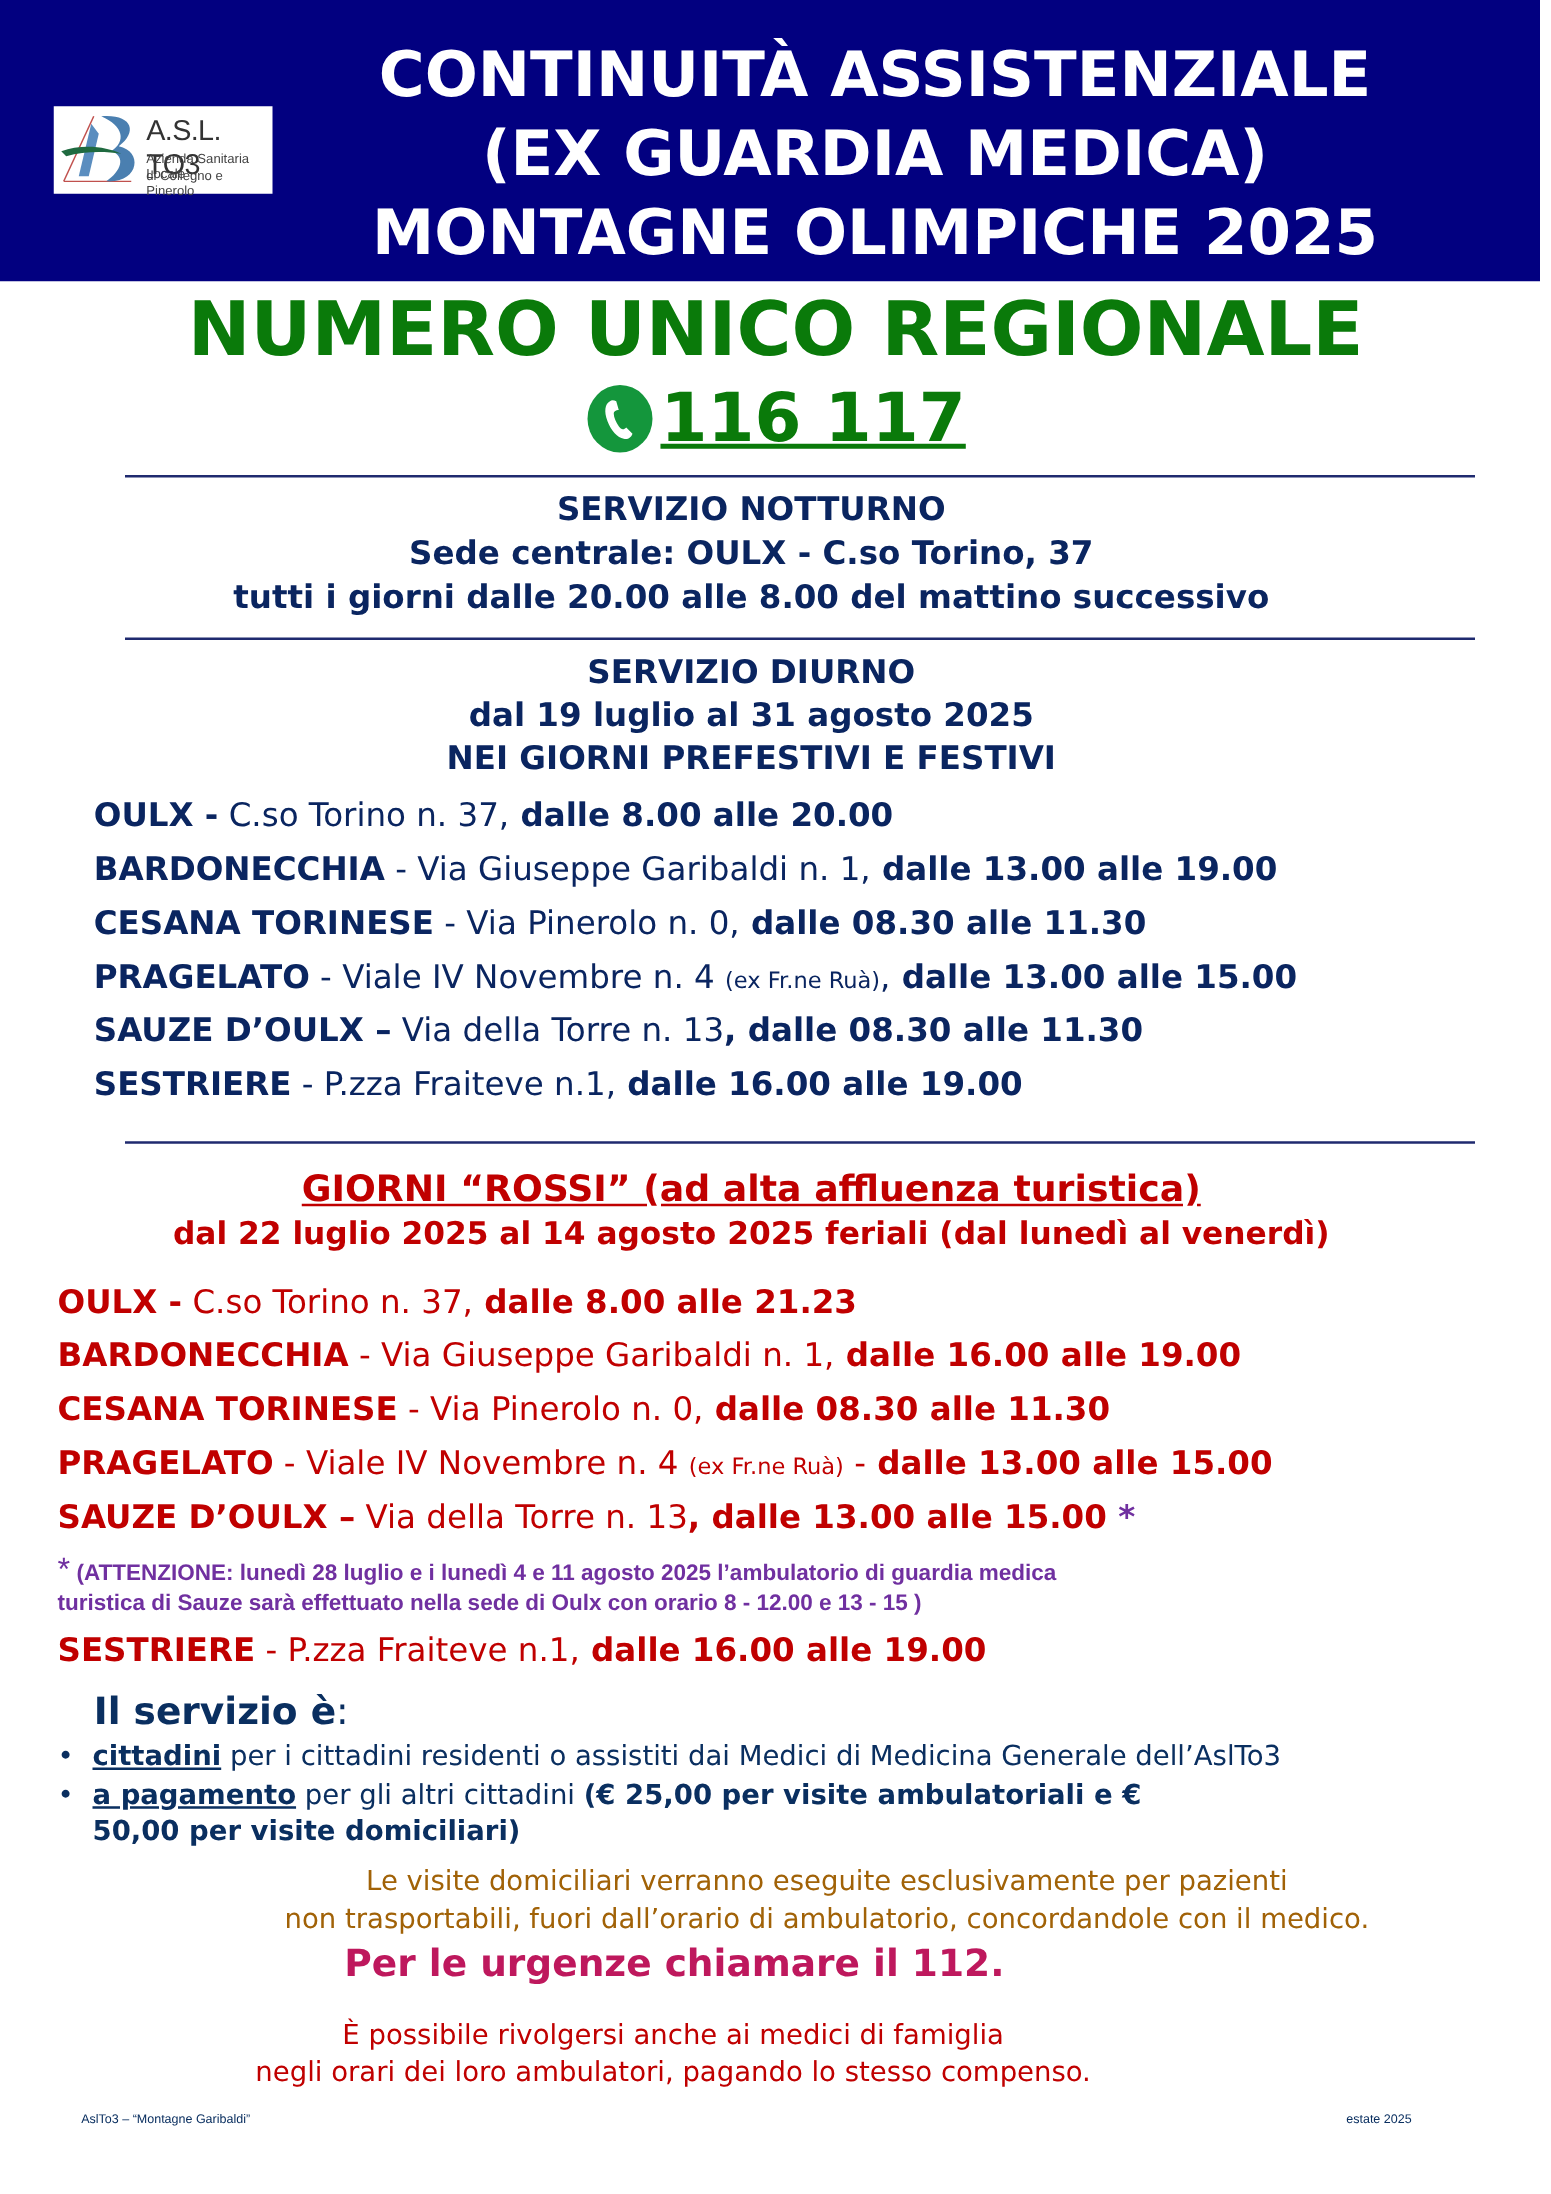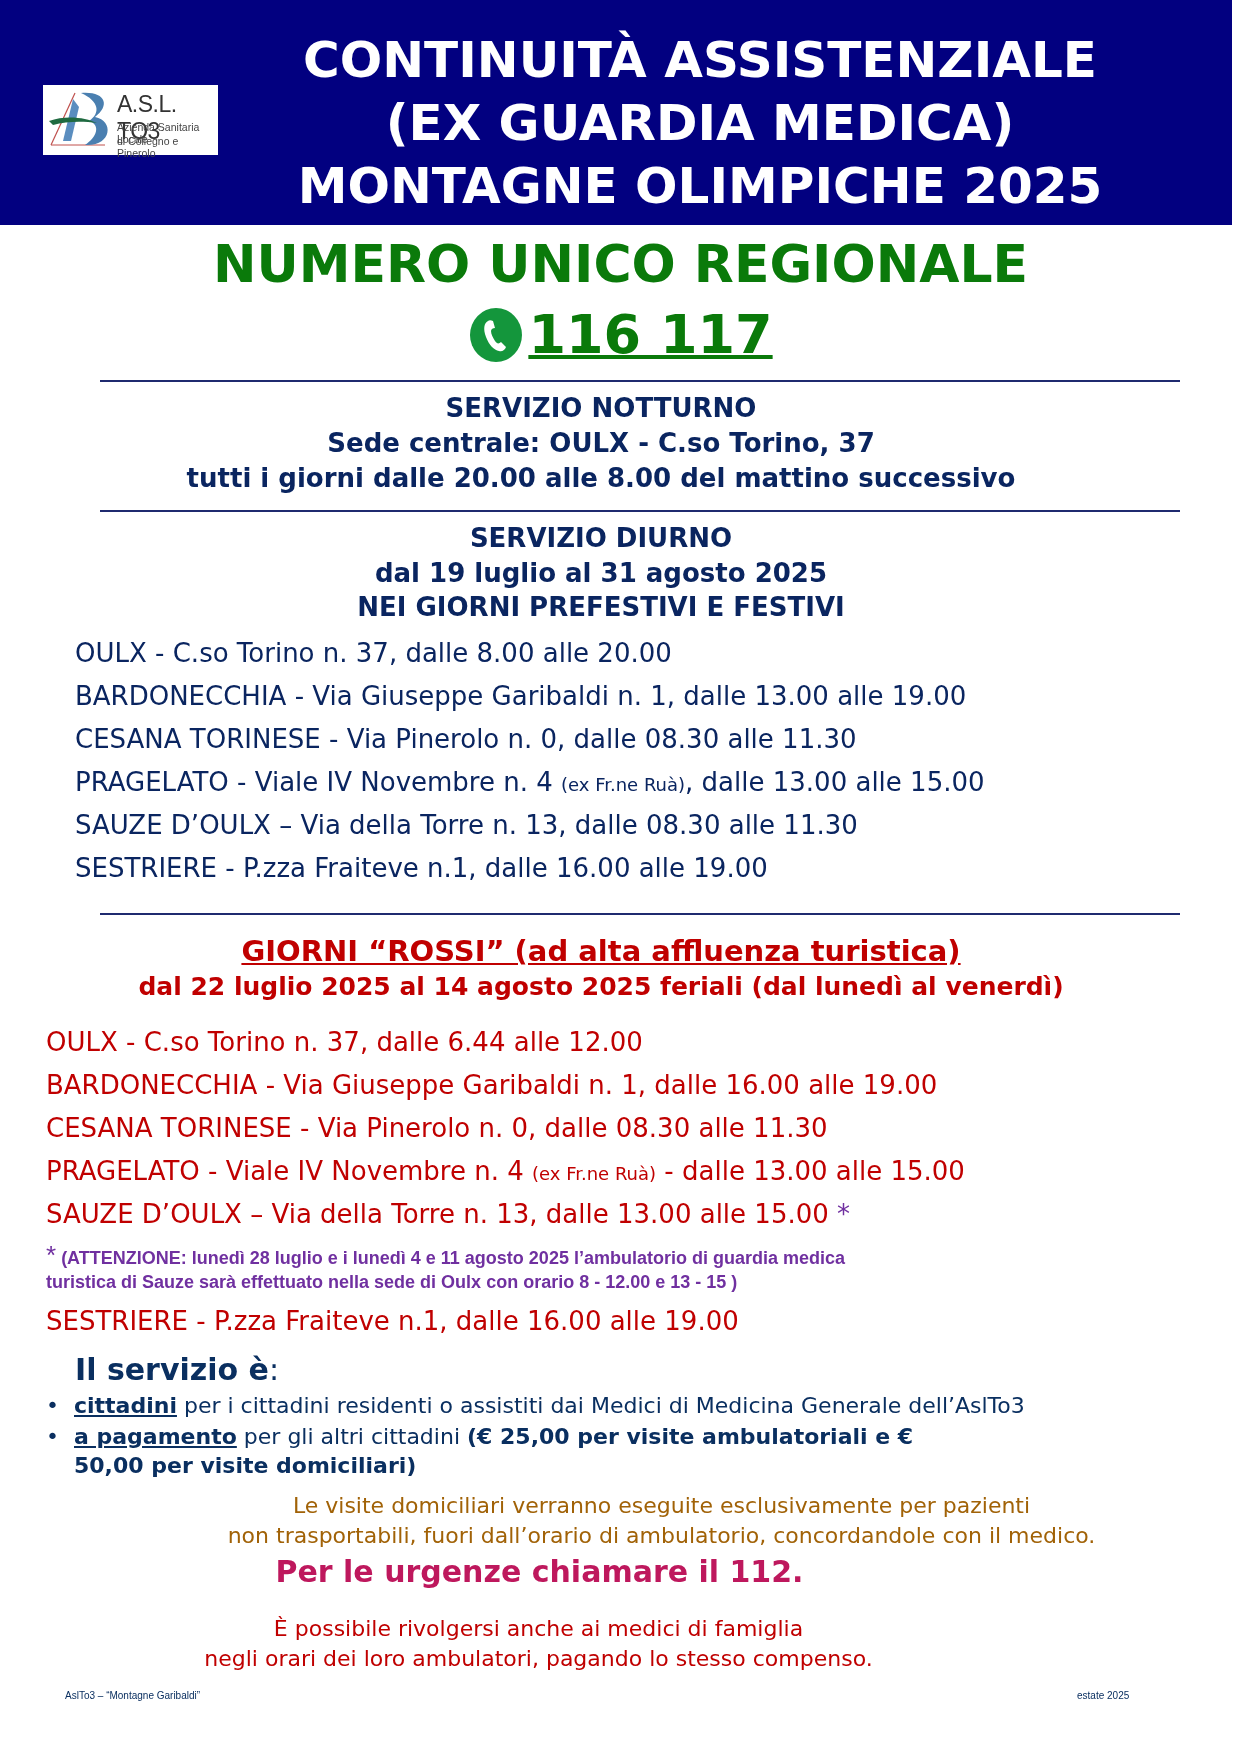--- a/index.html
+++ b/index.html
@@ -9,32 +9,32 @@
   .logo { position: absolute; left: 43px; top: 85px; width: 175px; height: 70px; background: #fff; }
   .logo svg { position: absolute; left: 2px; top: 2px; }
   .logo-name { position: absolute; left: 74px; top: 6px; font-family: "Liberation Sans", sans-serif; font-size: 23px; color: #333; letter-spacing: -0.5px; }
   .logo-sub1, .logo-sub2 { position: absolute; left: 74px; font-family: "Liberation Sans", sans-serif; font-size: 10.5px; color: #444; }
   .logo-sub1 { top: 36px; } .logo-sub2 { top: 50px; }
 
   .title { position: absolute; left: 250px; width: 900px; text-align: center; color: #fff; font-weight: bold; font-size: 50px; letter-spacing: 0px; line-height: 62px; font-family: "DejaVu Sans", sans-serif; }
   .title.l1 { top: 29px; } .title.l2 { top: 92px; } .title.l3 { top: 155px; }
 
   .green-head { position: absolute; left: 0; width: 1241px; text-align: center; color: #0a7a0a; font-weight: bold; font-family: "DejaVu Sans", sans-serif; }
-  .green-head.h1 { top: 232px; font-size: 52px; line-height: 64px; }
+  .green-head.h1 { top: 232px; font-size: 60px; line-height: 64px; }
   .phone-row { position: absolute; top: 303px; left: 0; width: 1241px; text-align: center; }
   .phone-row .num { color: #0a7a0a; font-size: 54px; font-weight: bold; text-decoration: underline; text-decoration-thickness: 4px; vertical-align: middle; }
   .phone-icon { display: inline-block; width: 56px; height: 56px; vertical-align: middle; margin-right: 4px; }
 
   .rule { position: absolute; left: 100px; width: 1080px; height: 0; border-top: 2px solid #1f2a6f; }
 
   .navy { color: #0a2560; }
   .center-line { position: absolute; left: 0; width: 1202px; text-align: center; font-weight: bold; font-family: "DejaVu Sans", sans-serif; }
 
   .row { position: absolute; white-space: nowrap; font-size: 26px; font-family: "DejaVu Sans", sans-serif; }
-  .row .b { font-weight: normal; }
+  .row .b { font-weight: bold; }
   .row .small { font-size: 18px; }
   .red { color: #c00000; }
   .purple { color: #7030a0; }
 
   .note { position: absolute; left: 46px; font-size: 18px; font-weight: bold; color: #7030a0; font-family: "Liberation Sans", sans-serif; white-space: nowrap; }
 
   .svc-title { position: absolute; left: 75px; top: 1352px; font-size: 30px; font-weight: bold; color: #0a2f60; }
   .bul { position: absolute; left: 46px; font-size: 22px; color: #0a2f60; white-space: nowrap; }
   .bul .dot { display: inline-block; width: 28px; }
   .bul .u { font-weight: bold; text-decoration: underline; }
@@ -106,21 +106,21 @@
 <div class="row navy" style="left:75px; top:853px;">
   <span class="b">SESTRIERE</span><span> -  P.zza Fraiteve n.1,</span><span class="b"> dalle 16.00 alle 19.00</span>
 </div>
 
 <div class="rule" style="top:913px;"></div>
 
 <div class="center-line red" style="top:934px; font-size:29px; text-decoration:underline;">GIORNI “ROSSI” (ad alta affluenza turistica)</div>
 <div class="center-line red" style="top:972px; font-size:25px;">dal 22 luglio 2025 al 14 agosto 2025 feriali (dal lunedì al venerdì)</div>
 
 <div class="row red" style="left:46px; top:1027px;">
-  <span class="b">OULX -</span><span> C.so Torino n. 37,</span><span class="b"> dalle 6.44 alle 12.00</span>
+  <span class="b">OULX -</span><span> C.so Torino n. 37,</span><span class="b"> dalle 8.00 alle 21.23</span>
 </div>
 <div class="row red" style="left:46px; top:1070px;">
   <span class="b">BARDONECCHIA</span><span> - Via Giuseppe Garibaldi n. 1,</span><span class="b"> dalle 16.00 alle 19.00</span>
 </div>
 <div class="row red" style="left:46px; top:1113px;">
   <span class="b">CESANA TORINESE</span><span> - Via Pinerolo n. 0,</span><span class="b"> dalle 08.30 alle 11.30</span>
 </div>
 <div class="row red" style="left:46px; top:1156px;">
   <span class="b">PRAGELATO</span><span> - Viale IV Novembre n. 4 </span><span class="small">(ex Fr.ne Ruà)</span><span> -</span><span class="b"> dalle 13.00 alle 15.00</span>
 </div>

